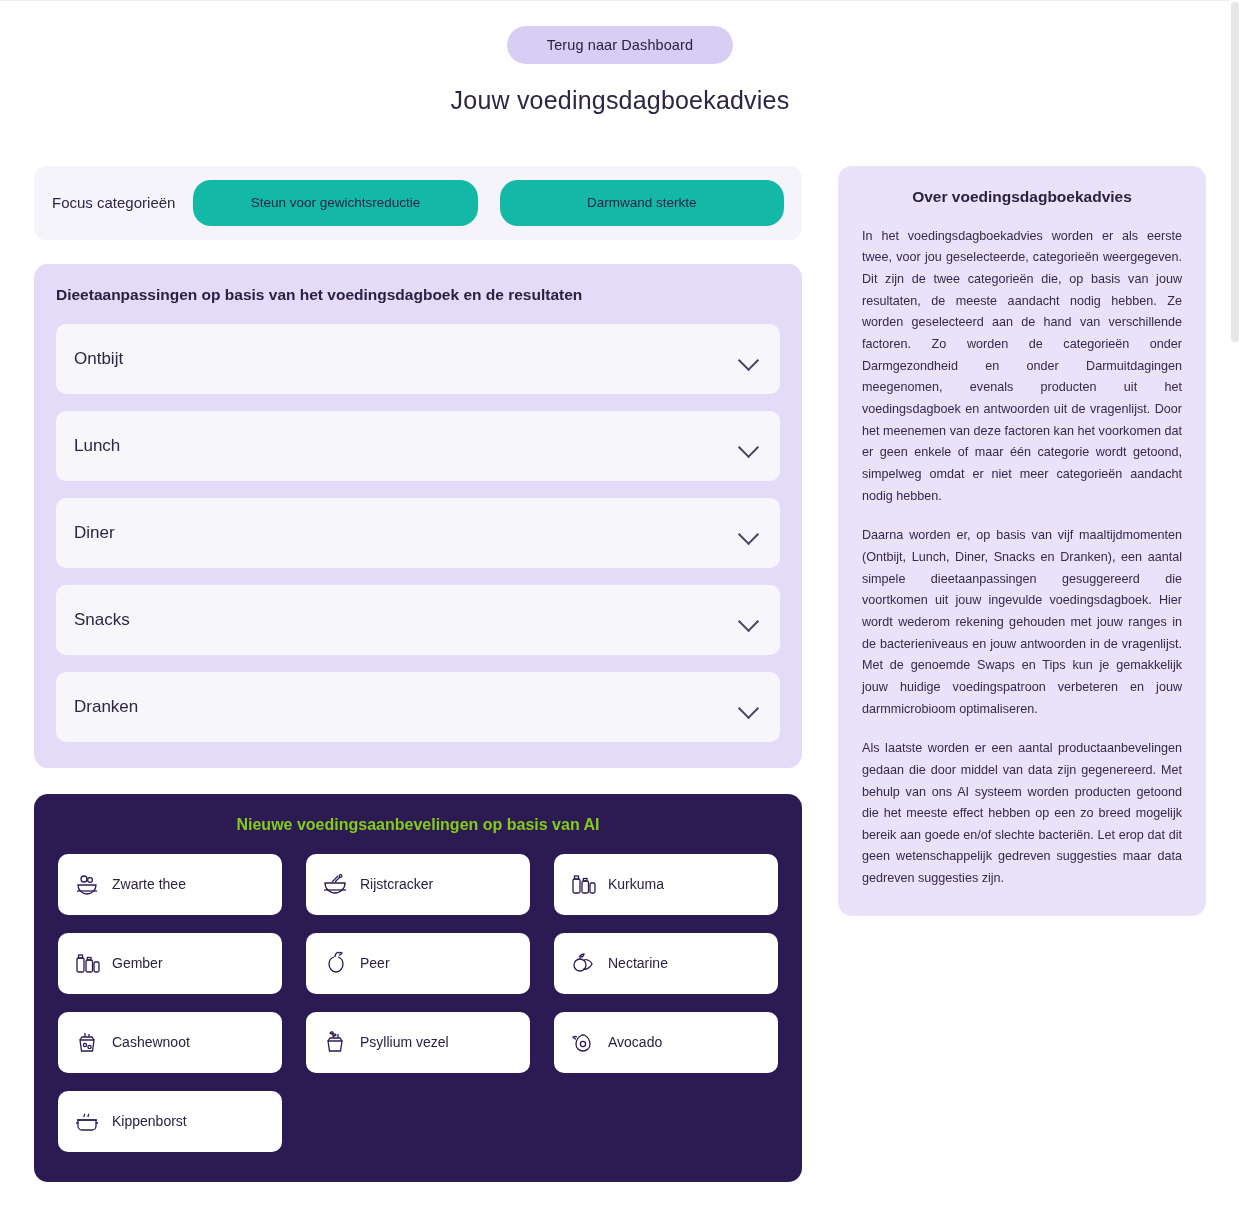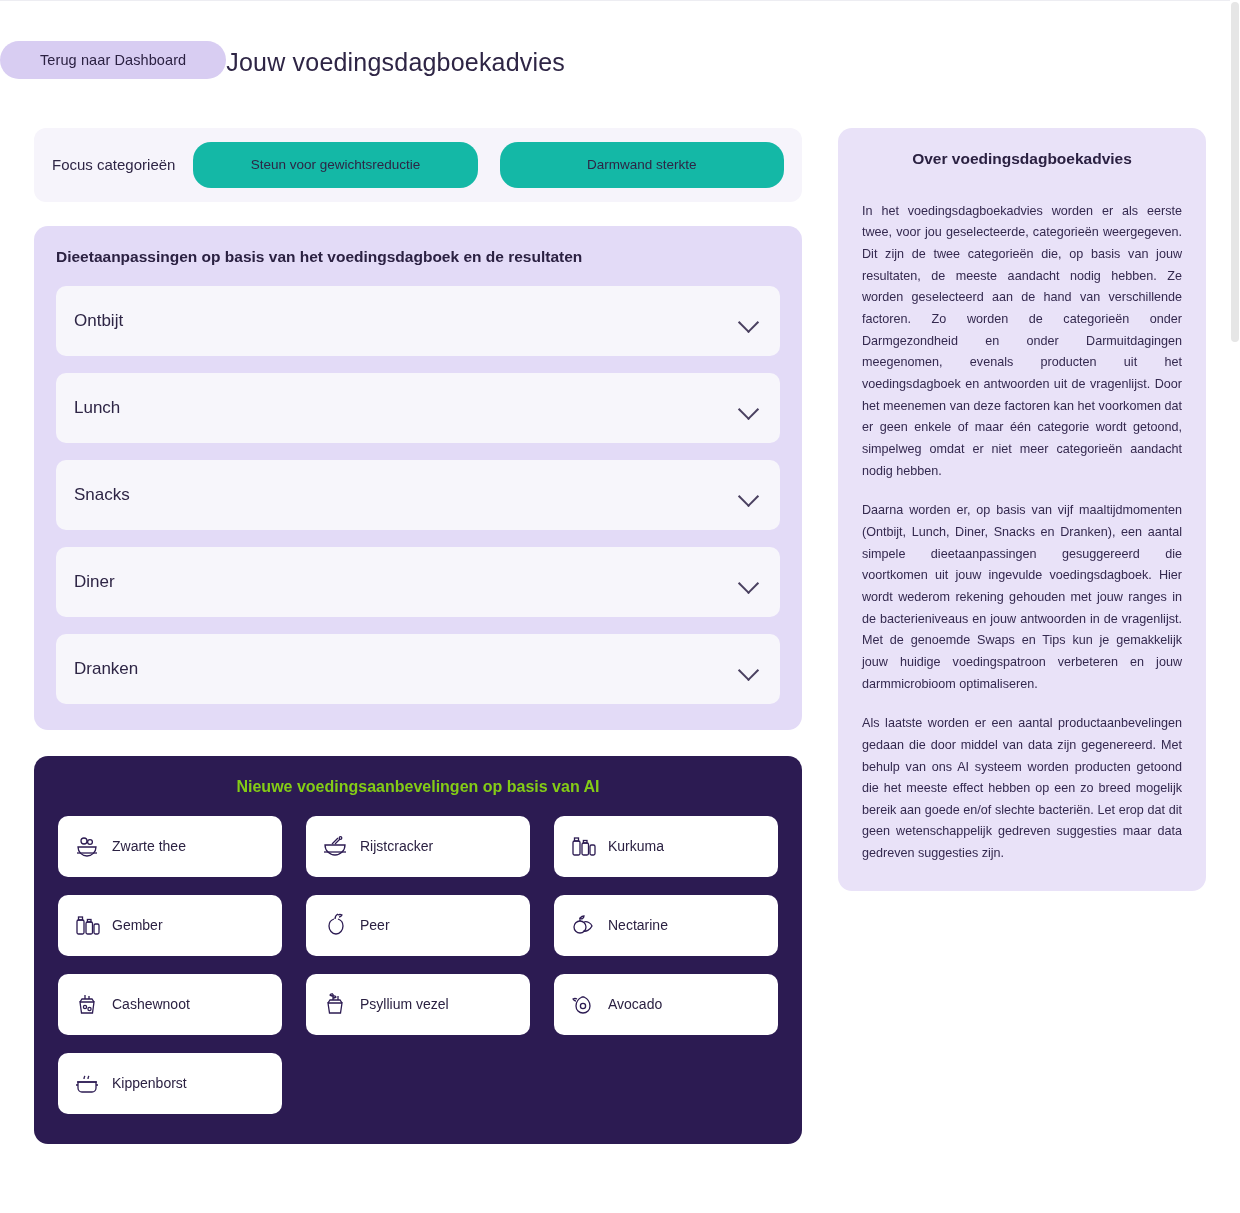--- a/index.html
+++ b/index.html
@@ -15,21 +15,21 @@
     height: 1213px;
     position: relative;
     overflow: hidden;
   }
 
   
   .topbar {
     width: 100%;
     padding-top: 26px;
     display: flex;
-    flex-direction: row;
+    flex-direction: column;
     align-items: center;
   }
   .back-button {
     background: #d8cdf2;
     color: #2b2142;
     border: none;
     border-radius: 20px;
     font-size: 14.5px;
     font-family: "Liberation Sans", sans-serif;
     padding: 11px 40px;
@@ -162,21 +162,21 @@
   .info-card {
     background: #e9e2f8;
     border-radius: 14px;
     padding: 22px 24px 26px 24px;
   }
   .info-title {
     text-align: center;
     font-size: 15.5px;
     font-weight: bold;
     color: #2b2142;
-    margin-bottom: 33px;
+    margin-bottom: 20px;
   }
   .info-p {
     font-size: 12.6px;
     line-height: 1.72;
     color: #34294f;
     text-align: justify;
     margin: 0 0 18px 0;
   }
   .info-p:last-child { margin-bottom: 0; }
 
@@ -228,25 +228,25 @@
 
       <div class="acc-item">
         <span class="acc-label">Ontbijt</span>
         <span class="chev"></span>
       </div>
       <div class="acc-item">
         <span class="acc-label">Lunch</span>
         <span class="chev"></span>
       </div>
       <div class="acc-item">
+        <span class="acc-label">Diner</span>
+        <span class="chev"></span>
+      </div>
+      <div class="acc-item">
         <span class="acc-label">Snacks</span>
-        <span class="chev"></span>
-      </div>
-      <div class="acc-item">
-        <span class="acc-label">Diner</span>
         <span class="chev"></span>
       </div>
       <div class="acc-item">
         <span class="acc-label">Dranken</span>
         <span class="chev"></span>
       </div>
     </div>
 
     <div class="ai-card">
       <div class="ai-title">Nieuwe voedingsaanbevelingen op basis van AI</div>

